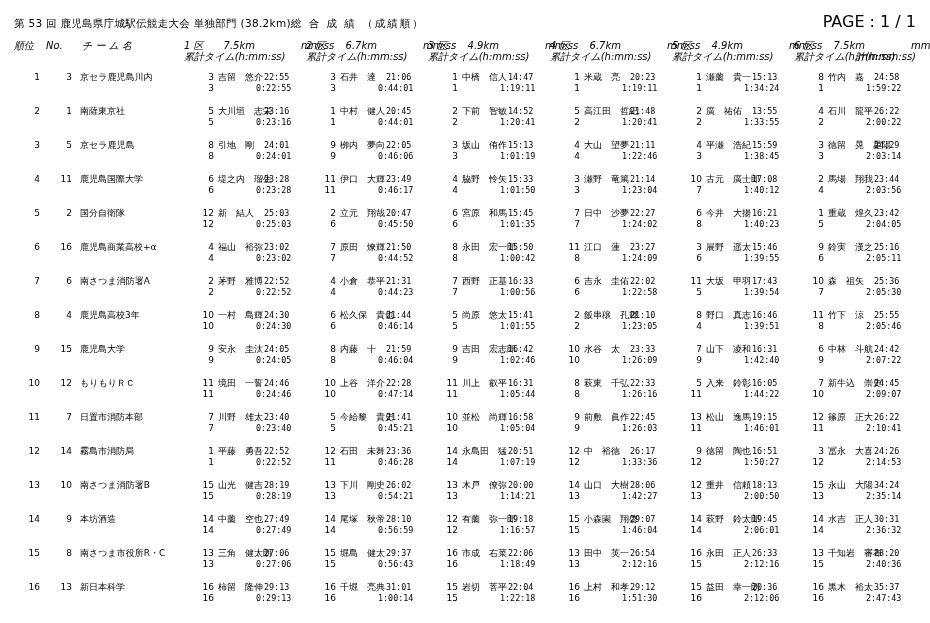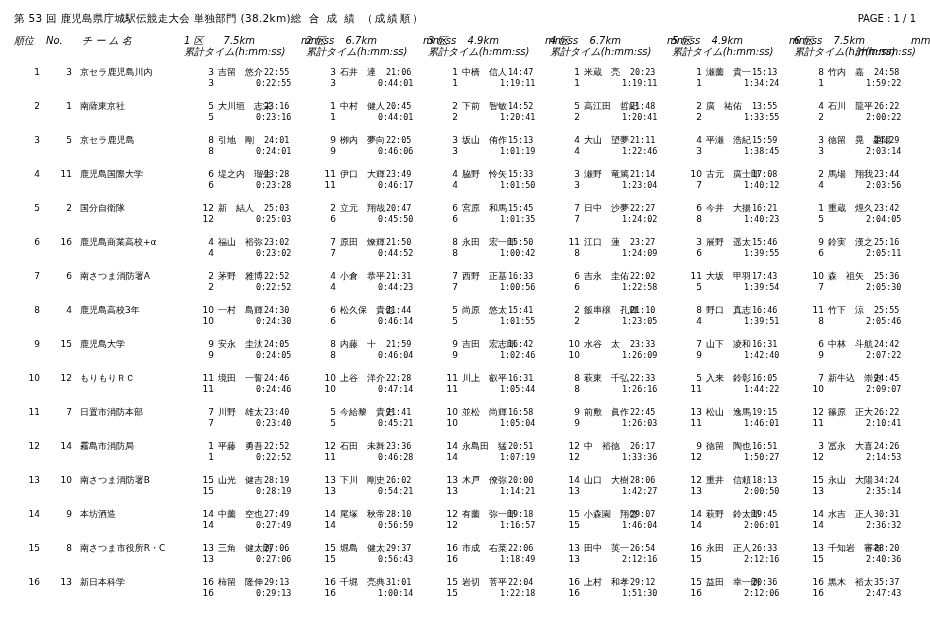--- a/index.html
+++ b/index.html
@@ -29,21 +29,21 @@
     white-space: nowrap;
   }
   .head-title {
     letter-spacing: 0.3px;
   }
   .head-center {
     letter-spacing: 2px;
   }
   .head-right {
     margin-left: auto;
-    font-size: 10px;
+    font-size: 16px;
   }
   
   .col-head {
     margin-top: 9px;
     position: relative;
     height: 26px;
     font-size: 10px;
     font-style: italic;
   }
   .col-head .ch {

